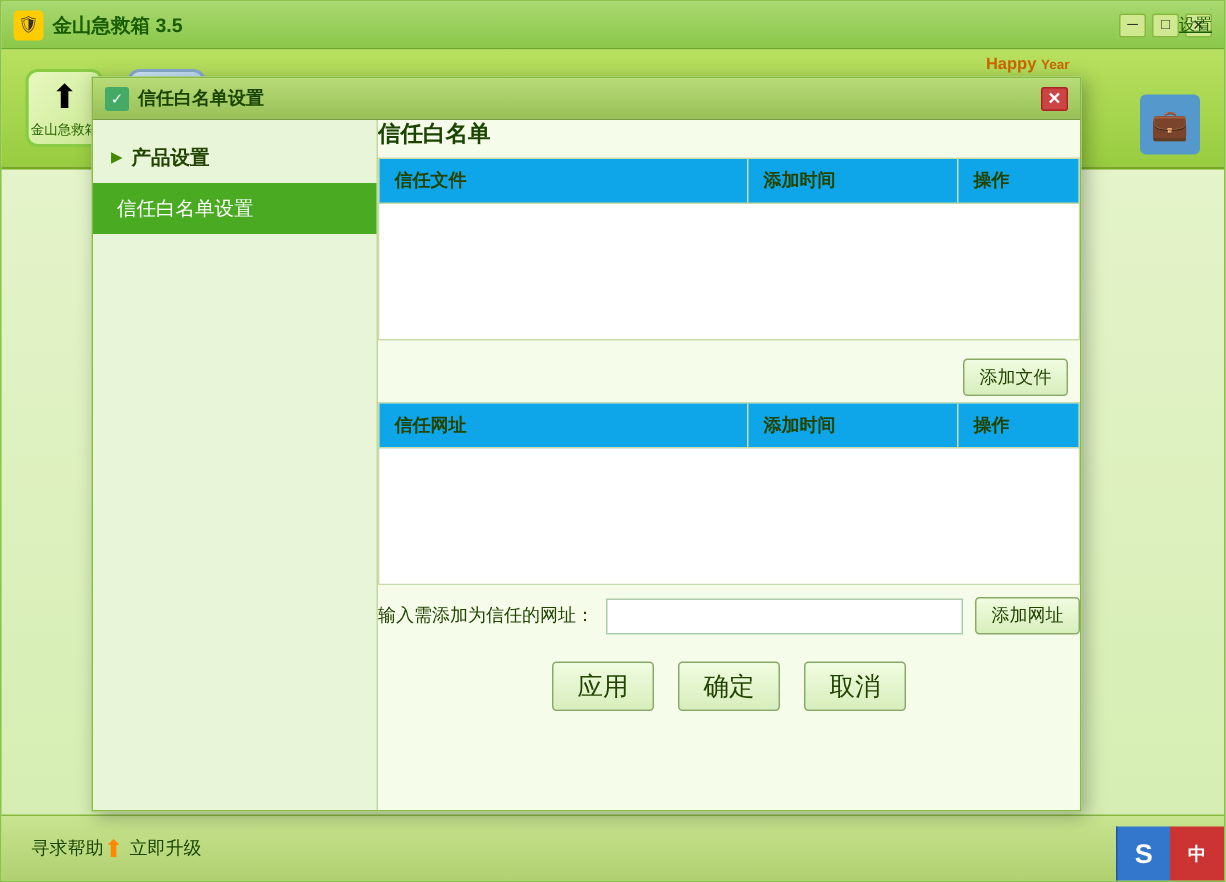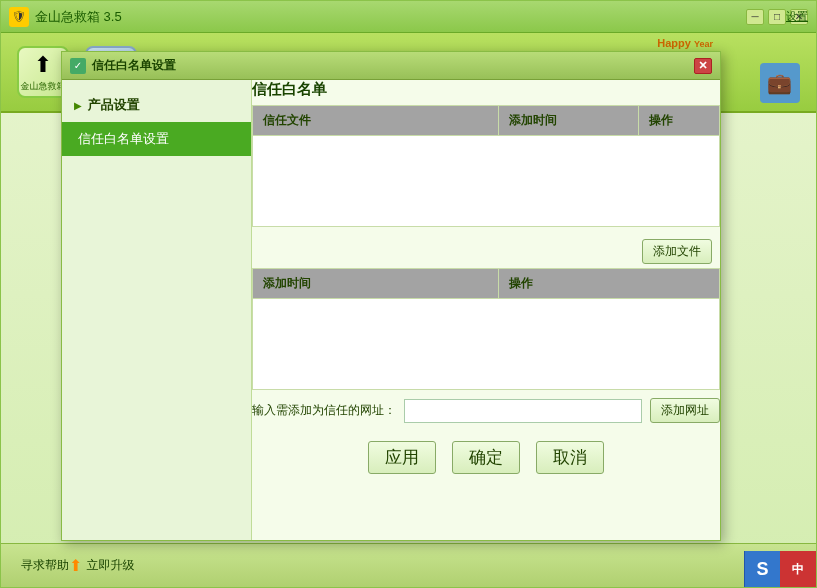--- a/index.html
+++ b/index.html
@@ -40,21 +40,21 @@
       display: flex;
       align-items: center;
       justify-content: center;
       font-size: 11px;
       color: #333;
     }
 
     .app-title-text {
       color: #1a5c00;
       font-size: 13px;
-      font-weight: normal;
+      font-weight: bold;
       flex: 1;
     }
 
     .app-controls {
       display: flex;
       gap: 4px;
     }
 
     .app-ctrl-btn {
       width: 18px;
@@ -273,21 +273,21 @@
     
     .white-table {
       background: white;
       border: 1px solid #c8dca8;
       margin-bottom: 8px;
     }
 
     .table-header {
       display: grid;
       border-bottom: 1px solid #c8dca8;
-      background: #a3a3a3;
+      background: #0ea5e9;
     }
 
     .table-header-files {
       grid-template-columns: 1fr 140px 80px;
     }
 
     .table-header-urls {
       grid-template-columns: 1fr 140px 80px;
     }
 
@@ -499,20 +499,21 @@
             <div class="table-header-cell">操作</div>
           </div>
           <div class="table-body"></div>
         </div>
         <div class="table-footer">
           <button class="btn-add">添加文件</button>
         </div>
 
         <div class="white-table">
           <div class="table-header table-header-urls">
+            <div class="table-header-cell">信任网址</div>
             <div class="table-header-cell">添加时间</div>
             <div class="table-header-cell">操作</div>
           </div>
           <div class="table-body"></div>
         </div>
 
         <div class="url-input-row">
           <span class="url-input-label">输入需添加为信任的网址：</span>
           <input class="url-input-field" type="text" style="">
           <button class="btn-add">添加网址</button>

